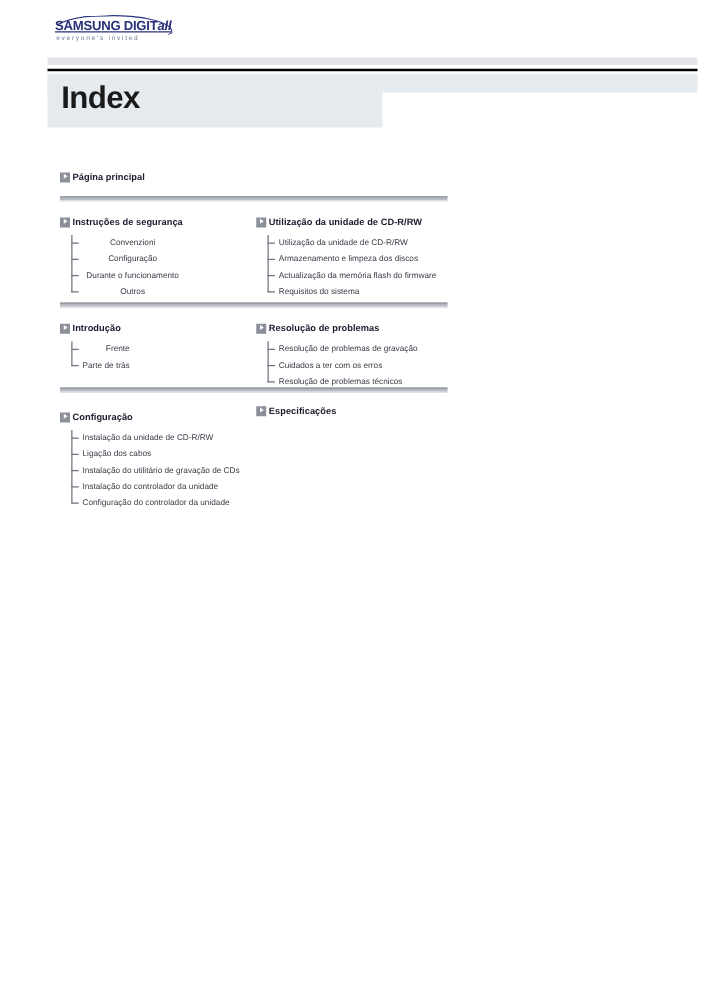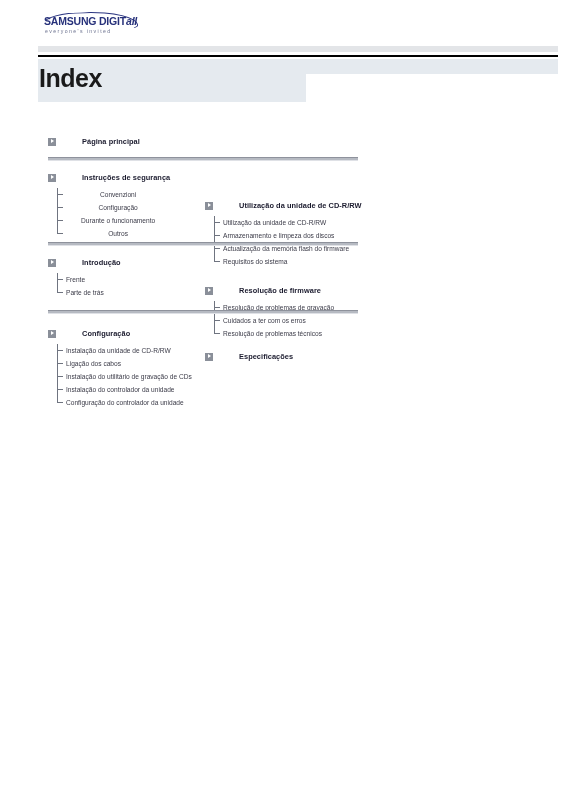--- a/index.html
+++ b/index.html
@@ -32,20 +32,21 @@
   .logo-line1 {
     position: absolute;
     left: 6px;
     top: 3px;
     font-size: 10.5px;
     font-weight: bold;
     letter-spacing: -0.2px;
     color: #27317a;
     font-family: "Liberation Sans", sans-serif;
     white-space: nowrap;
+    text-decoration: underline;
   }
   .logo-line1 .digitall {
     font-style: italic;
     font-weight: bold;
   }
   .logo-swoosh {
     position: absolute;
     left: 2px;
     top: 0px;
     width: 96px;
@@ -96,21 +97,21 @@
   .title-block {
     position: absolute;
     left: 38px;
     top: 59px;
     width: 268px;
     height: 43px;
     background: #e5eaef;
   }
   .page-title {
     position: absolute;
-    left: 39px;
+    left: 49px;
     top: 66px;
     font-size: 25px;
     font-weight: bold;
     color: #1a1a1a;
     letter-spacing: -0.5px;
     line-height: 1;
   }
 
   
   .content {
@@ -134,21 +135,20 @@
 
   
   .block {
     position: absolute;
   }
   .block-head {
     display: flex;
     align-items: center;
     white-space: nowrap;
     height: 11px;
-    gap: 24px;
   }
   .bullet {
     width: 8px;
     height: 8px;
     background: #8a8f99;
     display: inline-block;
     position: relative;
     flex: 0 0 auto;
     margin-right: 2px;
   }
@@ -207,21 +207,21 @@
     height: 1px;
     background: #6f7480;
   }
   .sub-label {
     position: relative;
     top: -0.5px;
   }
 
   
   .col-left  { left: 48px; }
-  .col-right { left: 205px; margin-top: 28px; }
+  .col-right { left: 205px; }
 </style>
 </head>
 <body>
 
 <div class="logo-wrap">
   <div class="logo-box">
     <div class="logo-swoosh"></div>
     <div class="logo-line1"><span>SAMSUNG DIGIT</span><span class="digitall">all</span></div>
     <div class="logo-line2">everyone's invited</div>
   </div>
@@ -281,39 +281,39 @@
         <span class="sub-label">Actualização da memória flash do firmware</span>
       </div>
       <div class="sub-item last">
         <span class="sub-label">Requisitos do sistema</span>
       </div>
     </div>
   </div>
 
   <div class="hr3d" style="top:242px;"></div>
 
-  <div class="block col-left" style="top:257px;">
+  <div class="block col-left" style="top:257px;text-align:right;">
     <div class="block-head">
       <span class="bullet"></span>
       <span class="block-head-label">Introdução</span>
     </div>
     <div class="subtree">
       <div class="sub-item">
         <span class="sub-label">Frente</span>
       </div>
       <div class="sub-item last">
         <span class="sub-label">Parte de trás</span>
       </div>
     </div>
   </div>
 
   <div class="block col-right" style="top:257px;">
     <div class="block-head">
       <span class="bullet"></span>
-      <span class="block-head-label">Resolução de firmware</span>
+      <span class="block-head-label">Resolução de problemas</span>
     </div>
     <div class="subtree">
       <div class="sub-item">
         <span class="sub-label">Resolução de problemas de gravação</span>
       </div>
       <div class="sub-item">
         <span class="sub-label">Cuidados a ter com os erros</span>
       </div>
       <div class="sub-item last">
         <span class="sub-label">Resolução de problemas técnicos</span>

